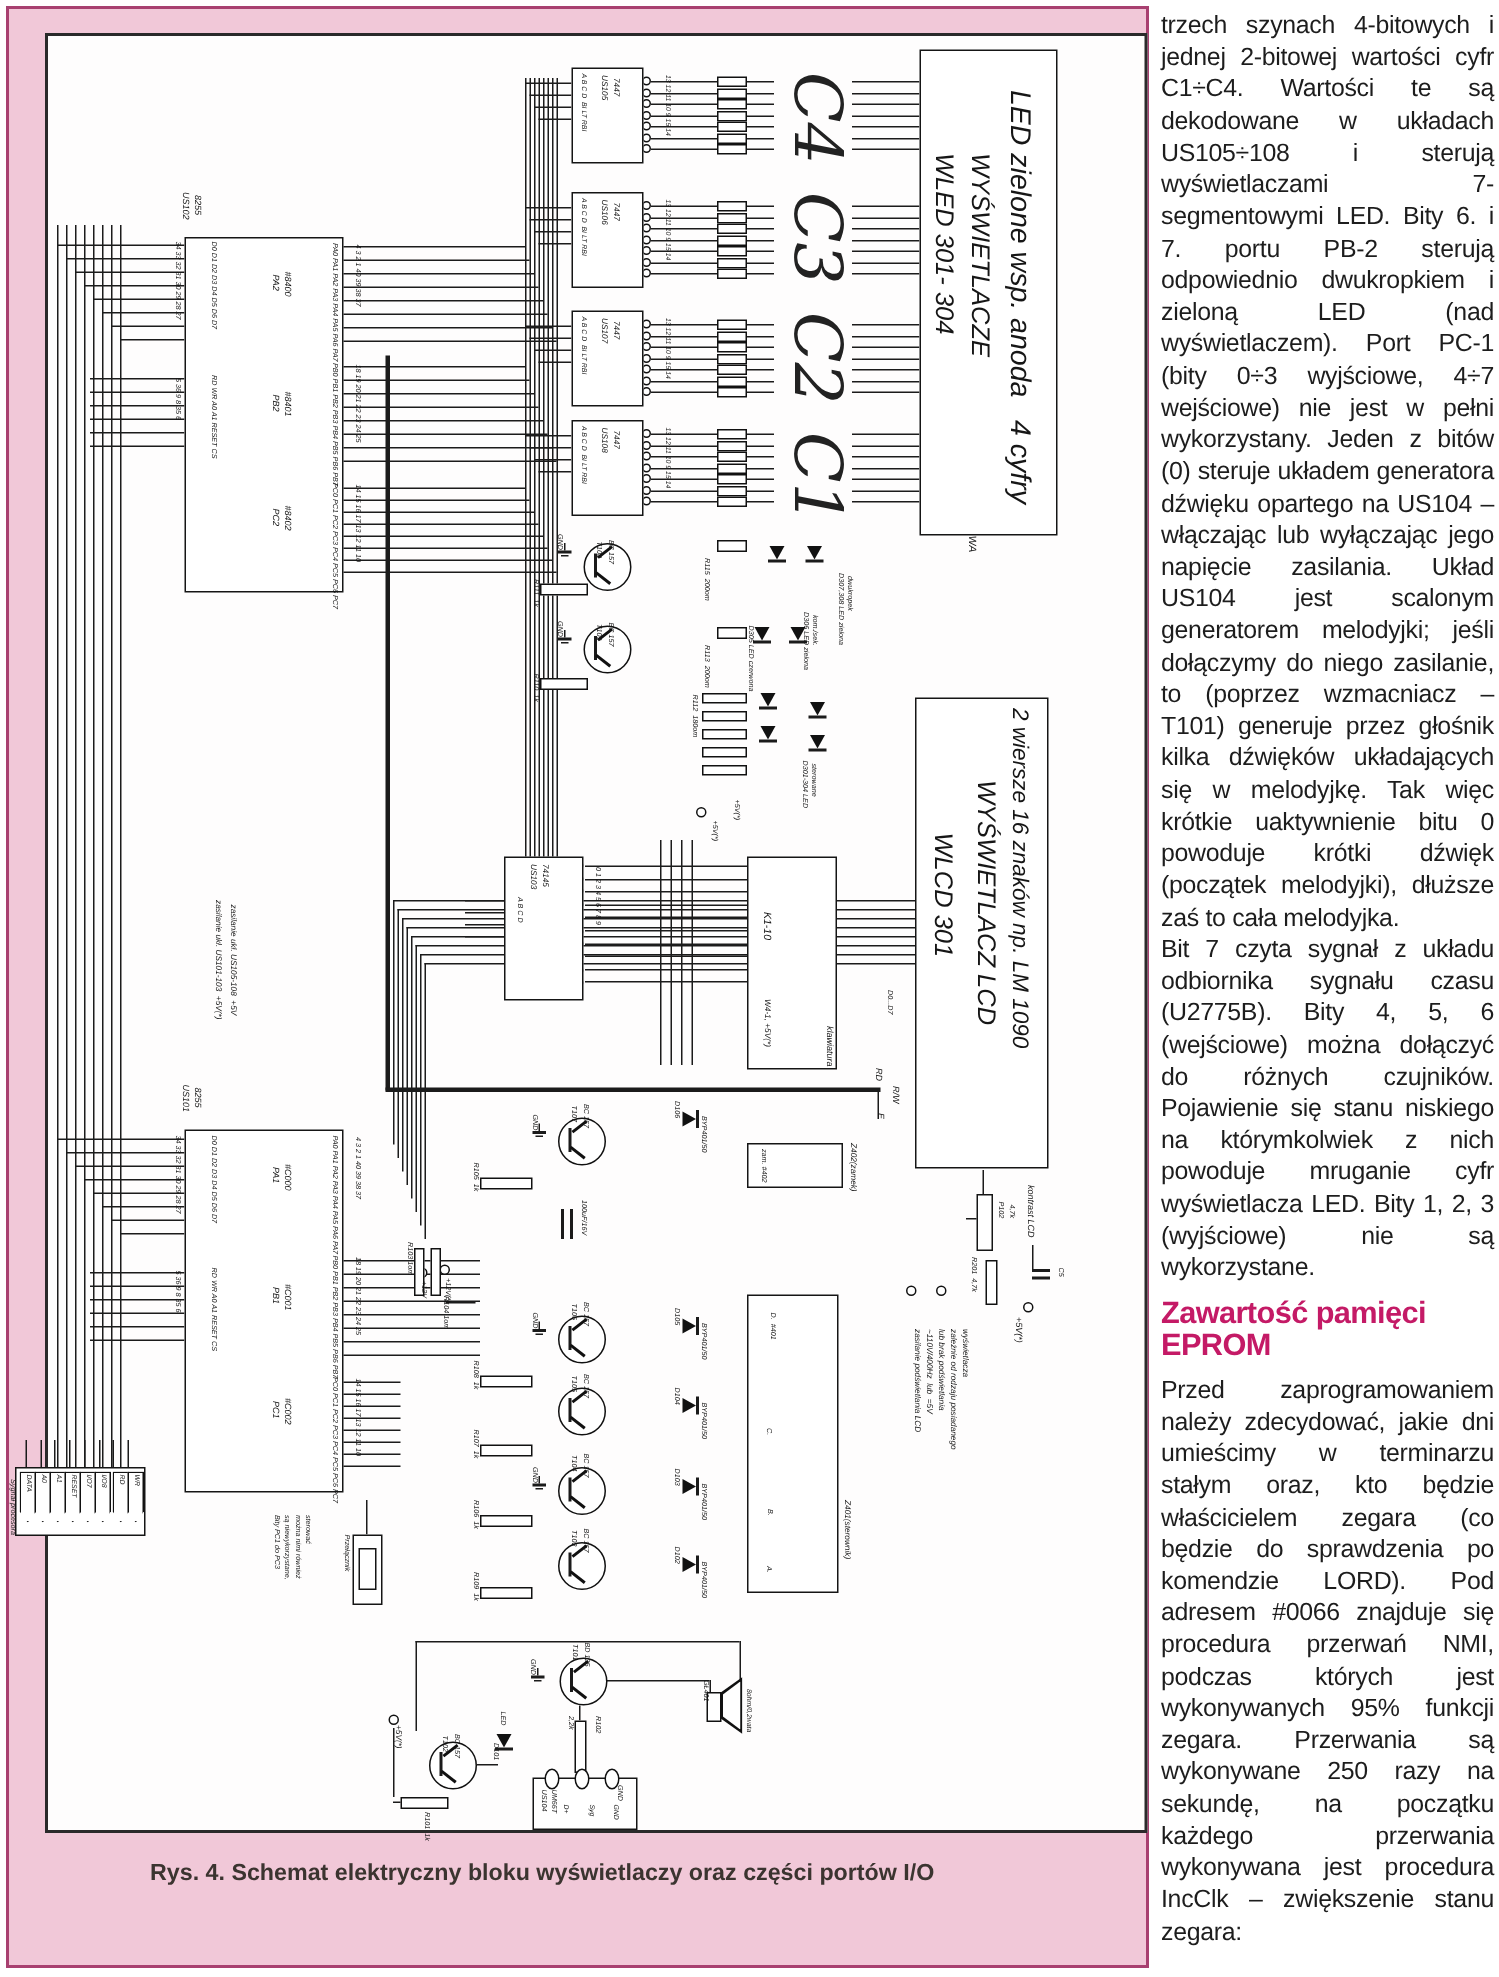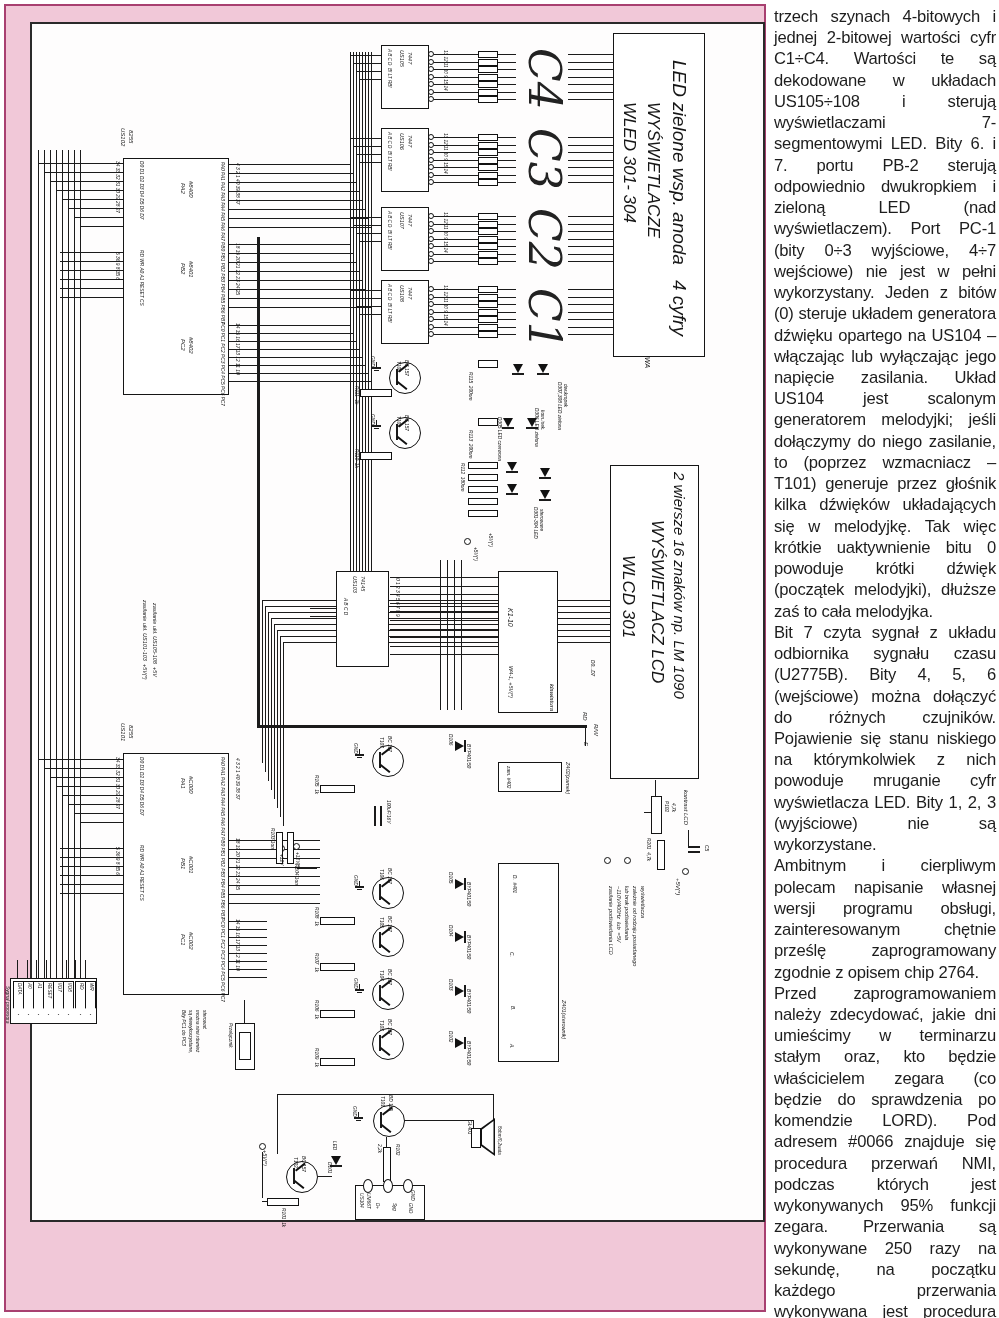--- a/index.html
+++ b/index.html
@@ -251,25 +251,26 @@
   <i class="v s48" style="left:384px;top:1096px">T101</i>
   <i class="v s48" style="left:392px;top:1095px">BD 135</i>
   <i class="v s48" style="left:471px;top:1120px">GŁ401</i>
   <i class="v s45" style="left:501px;top:1126px">8ohm/0,2wata</i>
   <i class="v s48" style="left:356px;top:1106px">GND</i>
   <i class="v s48" style="left:414px;top:1190px">GND</i>
   <i class="v s48" style="left:357px;top:743px">GND</i>
   <i class="v s48" style="left:357px;top:875px">GND</i>
   <i class="v s48" style="left:357px;top:978px">GND</i>
 
+  <div id="caption">Rys. 4. Schemat elektryczny bloku wyświetlaczy oraz części portów I/O</div>
 
   <div id="col">
     <p>trzech szynach 4-bitowych i jednej 2-bitowej wartości cyfr C1÷C4. Wartości te są dekodowane w układach US105÷108 i sterują wyświetlaczami 7-segmentowymi LED. Bity 6. i 7. portu PB-2 sterują odpowiednio dwukropkiem i zieloną LED (nad wyświetlaczem). Port PC-1 (bity 0÷3 wyjściowe, 4÷7 wejściowe) nie jest w pełni wykorzystany. Jeden z bitów (0) steruje układem generatora dźwięku opartego na US104 – włączając lub wyłączając jego napięcie zasilania. Układ US104 jest scalonym generatorem melodyjki; jeśli dołączymy do niego zasilanie, to (poprzez wzmacniacz –T101) generuje przez głośnik kilka dźwięków układających się w melodyjkę. Tak więc krótkie uaktywnienie bitu 0 powoduje krótki dźwięk (początek melodyjki), dłuższe zaś to cała melodyjka.</p>
     <p>Bit 7 czyta sygnał z układu odbiornika sygnału czasu (U2775B). Bity 4, 5, 6 (wejściowe) można dołączyć do różnych czujników. Pojawienie się stanu niskiego na którymkolwiek z nich powoduje mruganie cyfr wyświetlacza LED. Bity 1, 2, 3 (wyjściowe) nie są wykorzystane.</p>
-    <p>Ambitnym i cierpliwym polecam napisanie własnej wersji programu obsługi, zainteresowanym chętnie prześlę zaprogramowany zgodnie z opisem chip 2764.</p>
+    <h3 id="hd" style="color: rgb(196, 26, 102);">Zawartość pamięci EPROM</h3>
     <p>Przed zaprogramowaniem należy zdecydować, jakie dni umieścimy w terminarzu stałym oraz, kto będzie właścicielem zegara (co będzie do sprawdzenia po komendzie LORD). Pod adresem #0066 znajduje się procedura przerwań NMI, podczas których jest wykonywanych 95% funkcji zegara. Przerwania są wykonywane 250 razy na sekundę, na początku każdego przerwania wykonywana jest procedura IncClk – zwiększenie stanu zegara:</p>
 
   </div>
 <div class="w" style="left: 38px; top: 150px; width: 1px; height: 842px;"></div>
     <div class="w" style="left: 38px; top: 163px; width: 85px; height: 1px;"></div>
     <div class="w" style="left: 38px; top: 759px; width: 85px; height: 1px;"></div>
     <div class="w" style="left: 44px; top: 150px; width: 1px; height: 842px;"></div>
     <div class="w" style="left: 44px; top: 172px; width: 79px; height: 1px;"></div>
     <div class="w" style="left: 44px; top: 768px; width: 79px; height: 1px;"></div>
     <div class="w" style="left: 50px; top: 150px; width: 1px; height: 842px;"></div>

